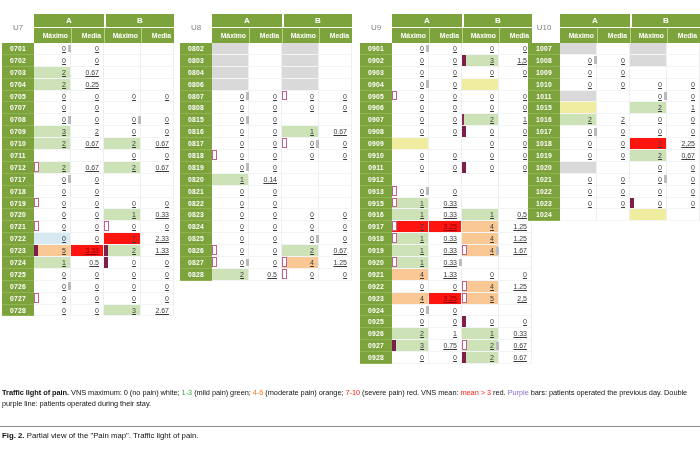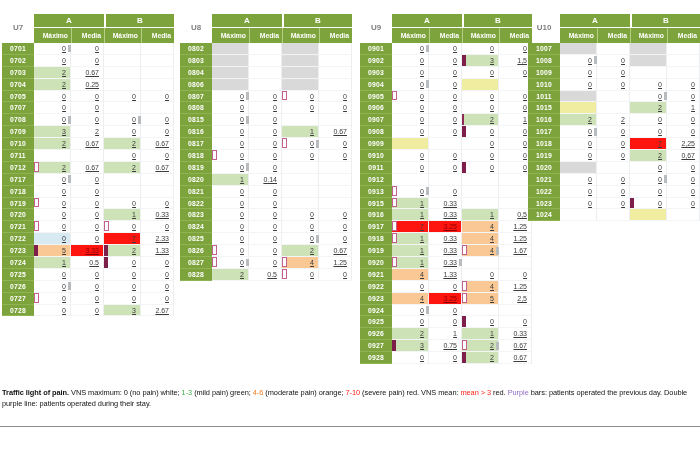--- a/index.html
+++ b/index.html
@@ -1,20 +1,20 @@
 <!DOCTYPE html>
 <html><head>
 <meta charset="utf-8">
 <style>
   html,body{margin:0;padding:0;background:#fff;}
   #fig{position:relative;width:700px;height:451px;background:#ffffff;overflow:hidden;
        font-family:"Liberation Sans","DejaVu Sans",sans-serif;}
   .ptable{position:absolute;top:14px;width:172px;}
   .unit{position:absolute;left:0;top:0;width:32px;height:27px;display:flex;align-items:center;
-        justify-content:center;color:#808080;font-size:8px;font-weight:bold;}
+        justify-content:center;color:#808080;font-size:8px;}
   .hrow{display:flex;margin-left:32px;}
   .band{height:13px;background:#7da33c;color:#fff;font-size:8px;font-weight:bold;text-align:center;
         line-height:13px;box-sizing:border-box;}
   .bandA{width:70px;}
   .bandB{width:68px;margin-left:2px;}
   .hrow2{display:flex;margin-left:32px;margin-top:1px;}
   .hc{height:15px;background:#7da33c;color:#fff;font-size:6.8px;font-weight:bold;text-align:right;
       line-height:15px;box-sizing:border-box;padding-right:3px;}
   .hc+.hc{border-left:1px solid #b7cf85;}
   .hc.w1{width:37px;} .hc.w2{width:33px;}
@@ -1267,13 +1267,16 @@
           <div class="cell c-l lab">1024</div>
           <div class="cell c-x" style="background: rgb(255, 255, 255);"></div>
           <div class="cell c-m" style="background: rgb(255, 255, 255);"></div>
           <div class="cell c-x" style="background: rgb(240, 237, 160);"></div>
           <div class="cell c-m" style="background: rgb(255, 255, 255);"></div>
         </div>
       </div>
     </div>
   <div id="legend"><b>Traffic light of pain.</b><span> VNS maximum: 0 (no pain) white; </span><span style="color: rgb(60, 171, 73);">1-3</span><span> (mild pain) green; </span><span style="color: rgb(240, 124, 32);">4-6</span><span> (moderate pain) orange; </span><span style="color: rgb(255, 32, 21);">7-10</span><span> (severe pain) red. VNS mean: </span><span style="color: rgb(255, 32, 21);">mean &gt; 3</span><span> red. </span><span style="color: rgb(142, 107, 200);">Purple</span><span> bars: patients operated the previous day. Double purple line: patients operated during their stay.</span></div>
   <div id="rule"></div>
+  <div id="caption">
+    <b>Fig. 2.</b><span> Partial view of the "Pain map". Traffic light of pain.</span>
+  </div>
 </div>
 
 </body></html>

